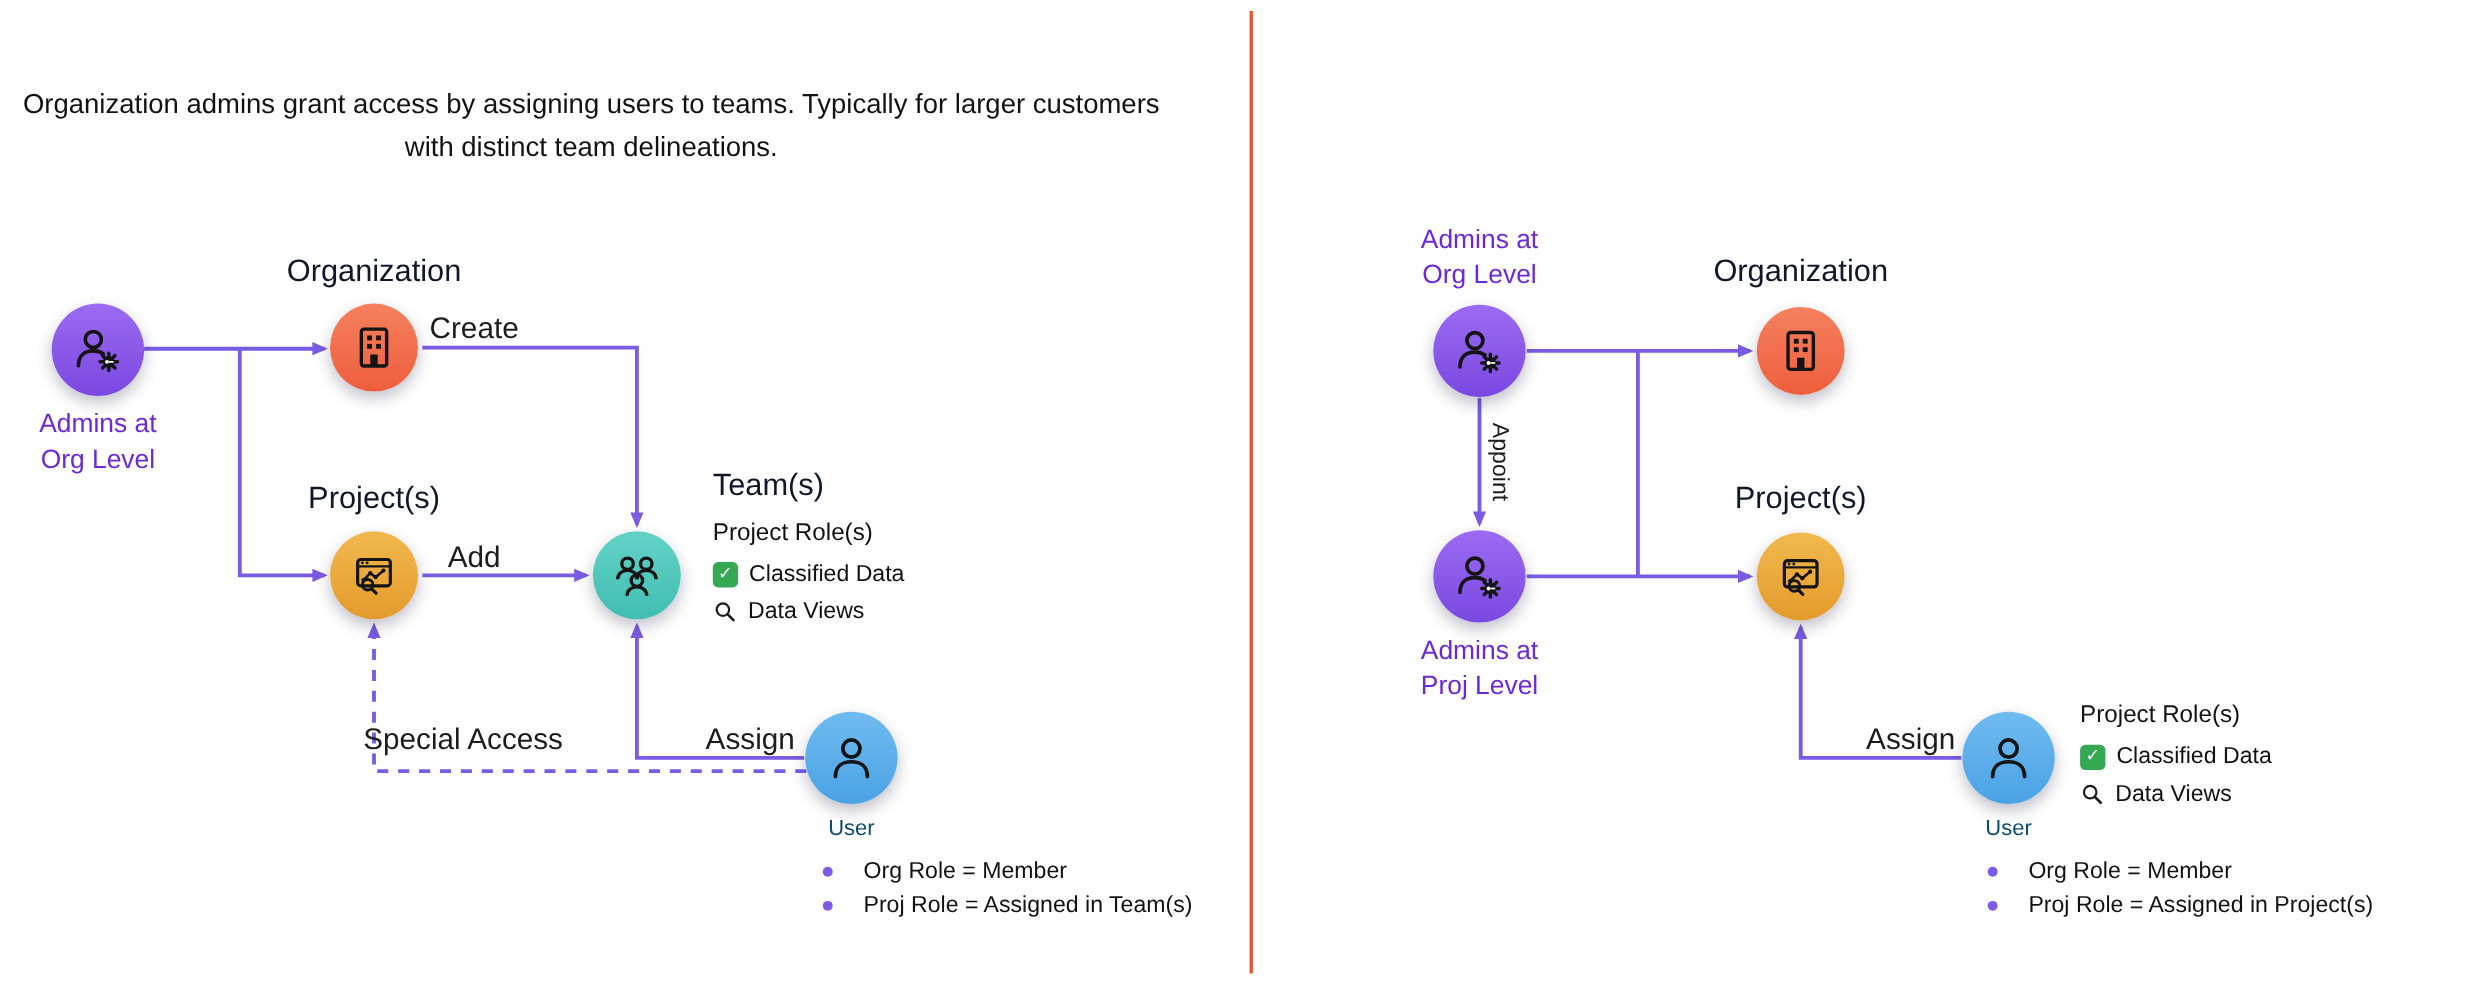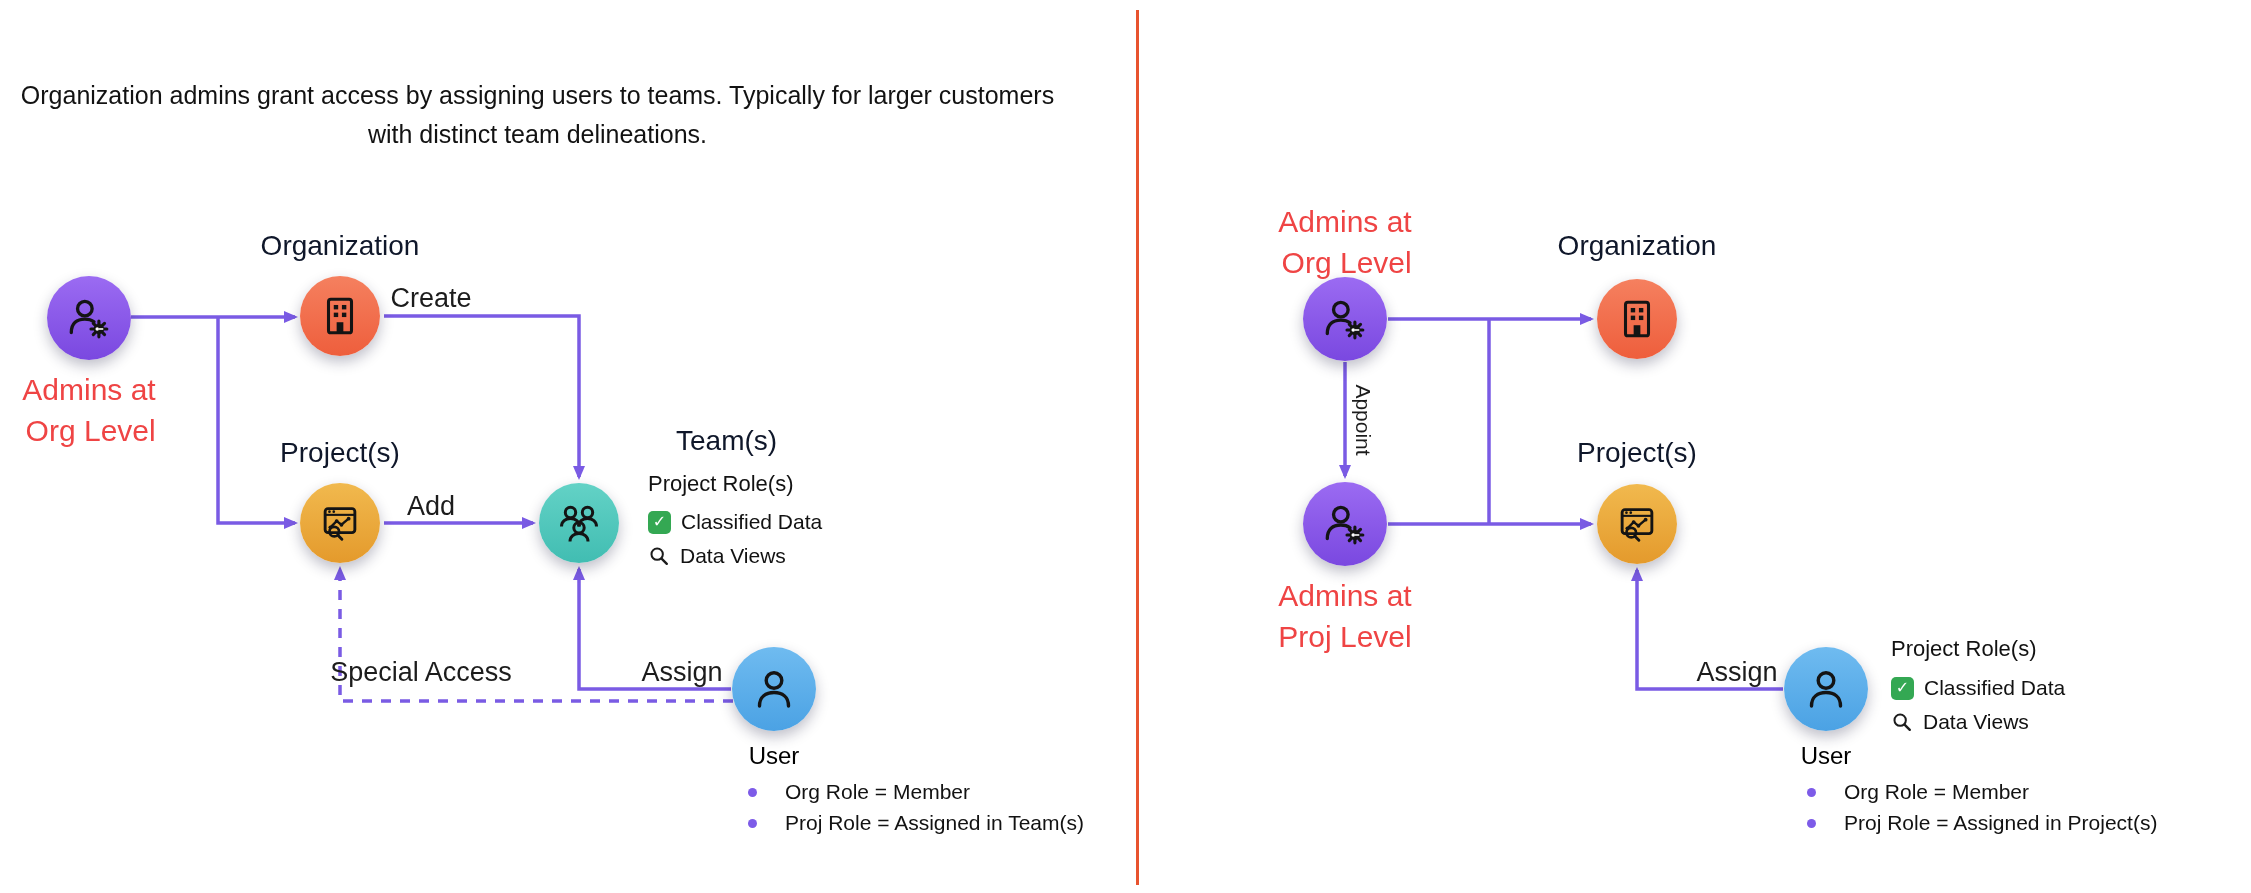--- a/index.html
+++ b/index.html
@@ -10,23 +10,23 @@
   .panel-desc{position:absolute;font-size:25px;line-height:1.55;color:#121212;margin:0;}
   .node{position:absolute;border-radius:50%;display:flex;align-items:center;justify-content:center;
         box-shadow:0 6px 14px rgba(25,25,60,.28);}
   .node svg{display:block;}
   .node-purple{background:linear-gradient(180deg,#9B6BF2,#7A48E0);}
   .node-coral {background:linear-gradient(180deg,#F5805F,#EE5E3C);}
   .node-amber {background:linear-gradient(180deg,#F1B94E,#E49A2C);}
   .node-teal  {background:linear-gradient(180deg,#63D2C6,#41BDB2);}
   .node-blue  {background:linear-gradient(180deg,#6FBBF0,#4BA2E4);}
   .node-label-purple{position:absolute;font-size:28px;color:#0f172a;transform:translateX(-50%);white-space:nowrap;}
-  .node-label-dark{position:absolute;font-size:30px;color:#ef4444;transform:translateX(-50%);
-                   white-space:pre-line;text-align:right;line-height:1.35;}
-  .user-label{position:absolute;font-size:24px;color:#000000;transform:translateX(-50%);}
+  .node-label-dark{position:absolute;font-size:24px;color:#6d28d9;transform:translateX(-50%);
+                   white-space:pre-line;text-align:center;line-height:1.35;}
+  .user-label{position:absolute;font-size:20px;color:#0c4a6e;transform:translateX(-50%);}
   .edge-label{position:absolute;font-size:27px;color:#1c1c1c;transform:translateX(-50%);white-space:nowrap;}
   .edge-label-vert{position:absolute;font-size:21px;color:#1c1c1c;transform:translate(-50%,-50%) rotate(90deg);white-space:nowrap;}
   .role-title{position:absolute;font-size:22px;color:#121212;white-space:nowrap;}
   .role-row{position:absolute;display:flex;align-items:center;gap:10px;font-size:21px;color:#121212;white-space:nowrap;}
   .check{display:inline-flex;align-items:center;justify-content:center;width:23px;height:23px;border-radius:5px;
          background:#34A853;color:#ffffff;font-size:16px;font-weight:700;line-height:1;}
   .bullet-row{position:absolute;display:flex;align-items:center;font-size:21px;color:#121212;white-space:nowrap;}
   .dot{width:9px;height:9px;border-radius:50%;background:#7D5BE8;margin-right:28px;flex:0 0 auto;}
   .divider{position:absolute;background:#E8532F;}
 </style>
@@ -106,21 +106,21 @@
       <circle cx="14" cy="28.5" r="2" fill="#141414"></circle>
         <circle cx="20.5" cy="22" r="2" fill="#141414"></circle>
       <circle cx="25.5" cy="25.8" r="2" fill="#141414"></circle>
         <circle cx="33" cy="19.5" r="2" fill="#141414"></circle>
       <circle cx="18" cy="33" r="5" fill="none" stroke="#141414" stroke-width="2.8"></circle>
       <line x1="21.8" y1="36.8" x2="26" y2="41" stroke="#141414" stroke-width="3" stroke-linecap="round"></line>
     </svg>
   </div>
   <div class="edge-label" style="left:431px;top:491px;">Add</div>
 
-  <div class="node-label-purple" style="left:676px;top:425px;transform:none;">Team(s)</div>
+  <div class="node-label-purple" style="left:648px;top:425px;transform:none;">Team(s)</div>
   <div class="node node-teal" style="left:539px;top:483px;width:80px;height:80px;">
     <svg width="48" height="48" viewBox="0 0 48 48">
       <g fill="none" stroke="#141414" stroke-width="3">
         <circle cx="15.5" cy="13.5" r="5.2"></circle>
         <path d="M6.5 27.5 C6.5 22.5 10.5 19.5 15.5 19.5 C20.5 19.5 24.5 22.5 24.5 27.5"></path>
         <circle cx="32.5" cy="13.5" r="5.2"></circle>
         <path d="M23.5 27.5 C23.5 22.5 27.5 19.5 32.5 19.5 C37.5 19.5 41.5 22.5 41.5 27.5"></path>
         <circle cx="24" cy="28.8" r="5.2"></circle>
         <path d="M15 42.5 C15 37.5 19 34.5 24 34.5 C29 34.5 33 37.5 33 42.5"></path>
       </g>

